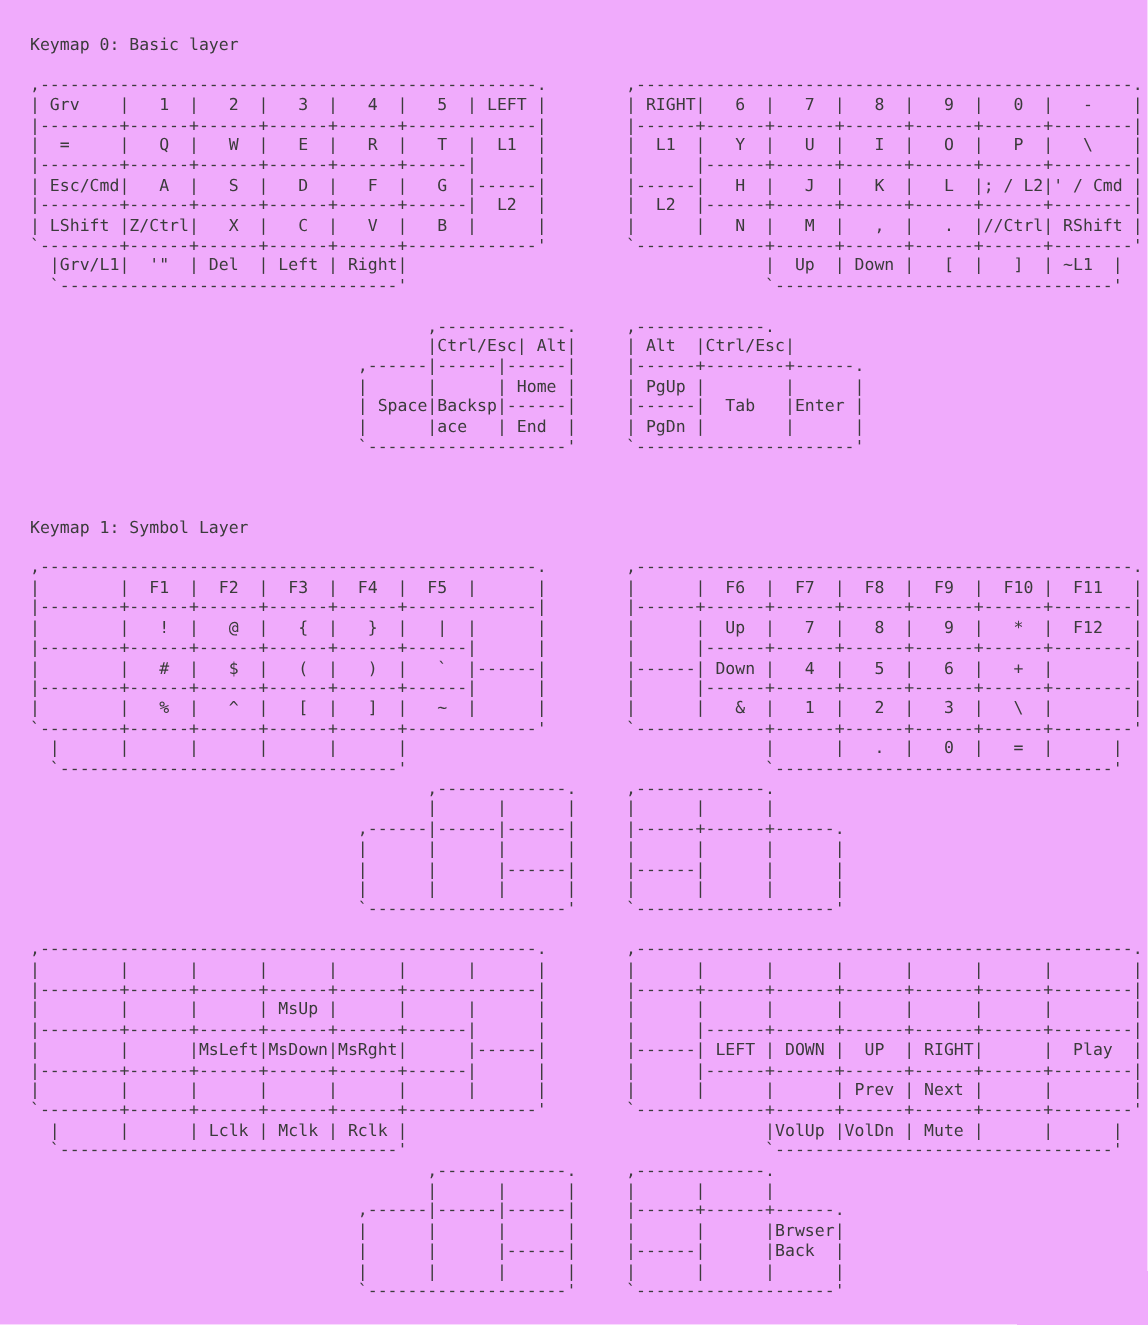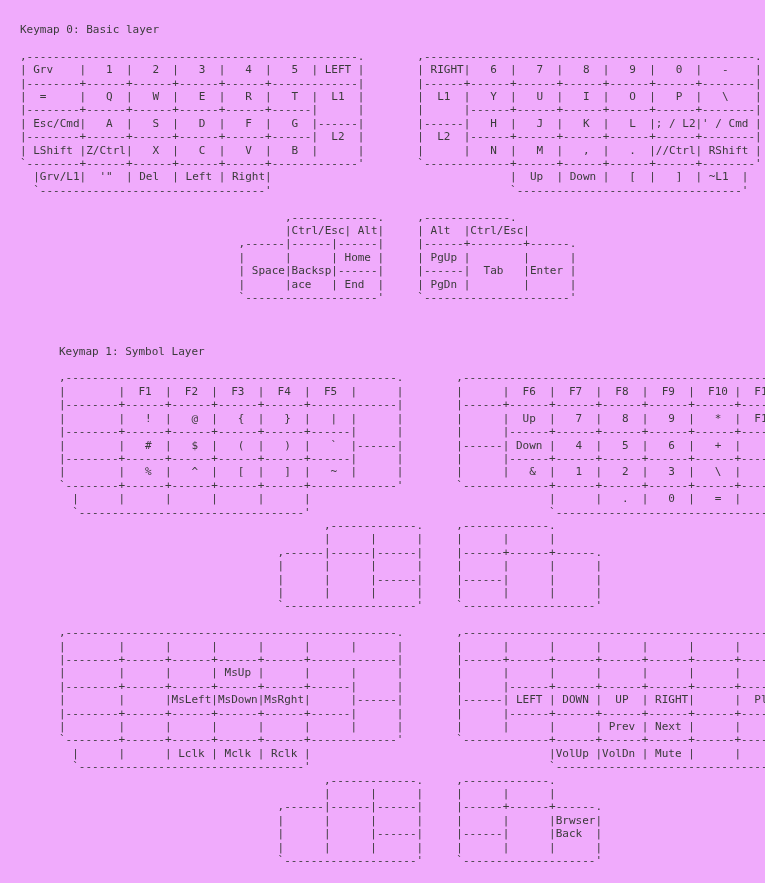--- a/index.html
+++ b/index.html
@@ -24,21 +24,21 @@
     height: 13.4px;
   }
   pre.km-art {
     margin: 13.4px 0 0 0;
     padding: 0;
     font: inherit;
     white-space: pre;
     display: block;
   }
   .section-gap-large { margin-bottom: 40.2px; }
-  .section-gap-none  { margin-bottom: 0; margin-left: 39px; }
+  .section-gap-none  { margin-bottom: 0; }
 </style>
 </head>
 <body>
 
 <div class="doc">
 
   <section class="section-gap-large">
     <div class="km-title">Keymap 0: Basic layer</div>
     <pre class="km-art">,--------------------------------------------------.        ,--------------------------------------------------.
 | Grv    |   1  |   2  |   3  |   4  |   5  | LEFT |        | RIGHT|   6  |   7  |   8  |   9  |   0  |   -    |

